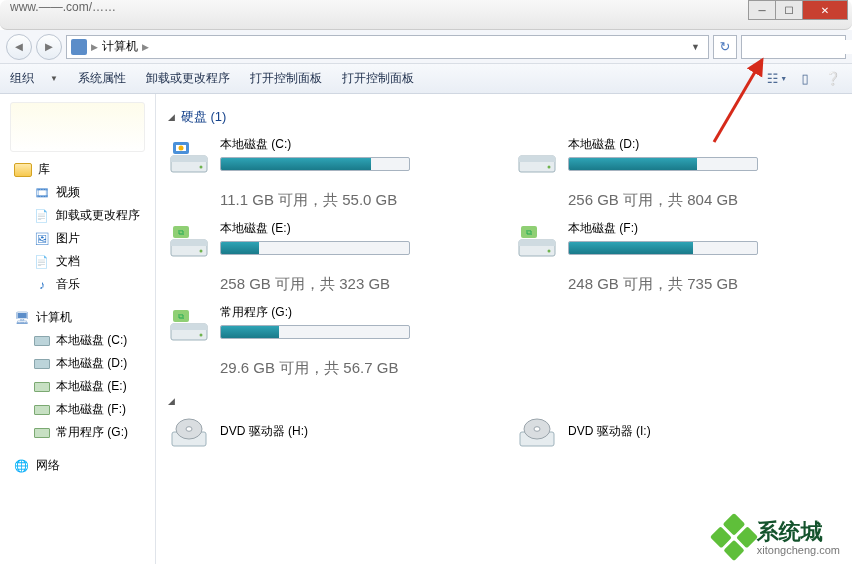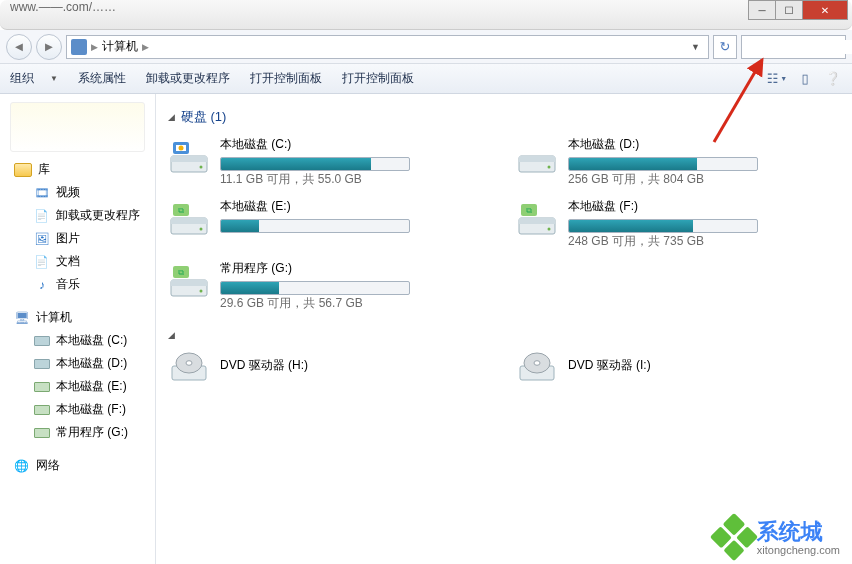--- a/index.html
+++ b/index.html
@@ -51,34 +51,34 @@
   .section-header { color: #15428b; font-size: 13px; margin: 6px 0 10px 0; display: flex; align-items: center; gap: 6px; }
   .section-header .tri { font-size: 9px; color: #5a5a5a; }
   .drive-grid { display: grid; grid-template-columns: 1fr 1fr; gap: 10px 24px; margin-bottom: 18px; }
   .drive-item { display: flex; gap: 10px; align-items: flex-start; }
   .drive-icon { width: 42px; height: 42px; display: flex; align-items: center; justify-content: center; }
   .drive-icon svg { display: block; }
   .drive-info { flex: 1; }
   .drive-name { font-size: 12px; color: #000; margin-bottom: 4px; }
   .progress { width: 190px; height: 14px; border: 1px solid #a7b3c0; background: #f2f4f7; border-radius: 2px; overflow: hidden; }
   .progress-fill { height: 100%; background: linear-gradient(#2ea3b5,#1a7a8a); }
-  .drive-status { font-size: 12px; color: #6b6b6b; margin-top: 0; }
+  .drive-status { font-size: 15px; color: #6b6b6b; margin-top: 20px; }
 
   .dvd-grid { display: grid; grid-template-columns: 1fr 1fr; gap: 18px 24px; }
   .dvd-item { display: flex; gap: 10px; align-items: center; }
   .dvd-icon { width: 42px; height: 34px; }
 
   
   .red-arrow { position: absolute; top: 52px; right: 78px; pointer-events: none; }
 
   
   .watermark { position: absolute; right: 12px; bottom: 8px; display: flex; align-items: center; gap: 6px; color: #444; pointer-events: none; }
   .watermark .green { width: 34px; height: 34px; transform: rotate(45deg); display: grid; grid-template-columns: 1fr 1fr; grid-template-rows: 1fr 1fr; gap: 3px; }
   .watermark .green span { background: #5fbf3a; border-radius: 2px; }
-  .watermark .txt1 { font-size: 22px; font-weight: bold; color: #3b82f6; }
+  .watermark .txt1 { font-size: 22px; font-weight: bold; color: #14532d; }
   .watermark .txt2 { font-size: 11px; color: #777; display: block; margin-top: -3px; }
 </style>
 </head>
 <body>
 
 <div class="title-bar">
   <div class="title-text">www.——.com/……</div>
   <div class="win-controls">
     <div class="win-btn">─</div>
     <div class="win-btn max">☐</div>
@@ -253,20 +253,21 @@
                 <rect x="2" y="2" width="16" height="12" rx="2" fill="#8fcf74"></rect>
                 <text x="10" y="11" font-size="8" text-anchor="middle" fill="#2a5">⧉</text>
               </g>
   </svg>
           </div>
     <div class="drive-info">
       <div class="drive-name">本地磁盘 (E:)</div>
       <div class="progress">
               <div class="progress-fill" style="width:20%"></div>
             </div>
+      <div class="drive-status">258 GB 可用，共 323 GB</div>
     </div>
         </div>
         <div class="drive-item">
     <div class="drive-icon">
             <svg width="42" height="42" viewBox="0 0 42 42">
     <rect x="3" y="20" width="36" height="16" rx="2" fill="#e6ecef" stroke="#9fb3bc"></rect>
     <rect x="3" y="20" width="36" height="6" fill="#cfdbe1"></rect>
     <circle cx="33" cy="31" r="1.5" fill="#6fb34e"></circle>
     <g transform="translate(3,4)">
                 <rect x="2" y="2" width="16" height="12" rx="2" fill="#8fcf74"></rect>

